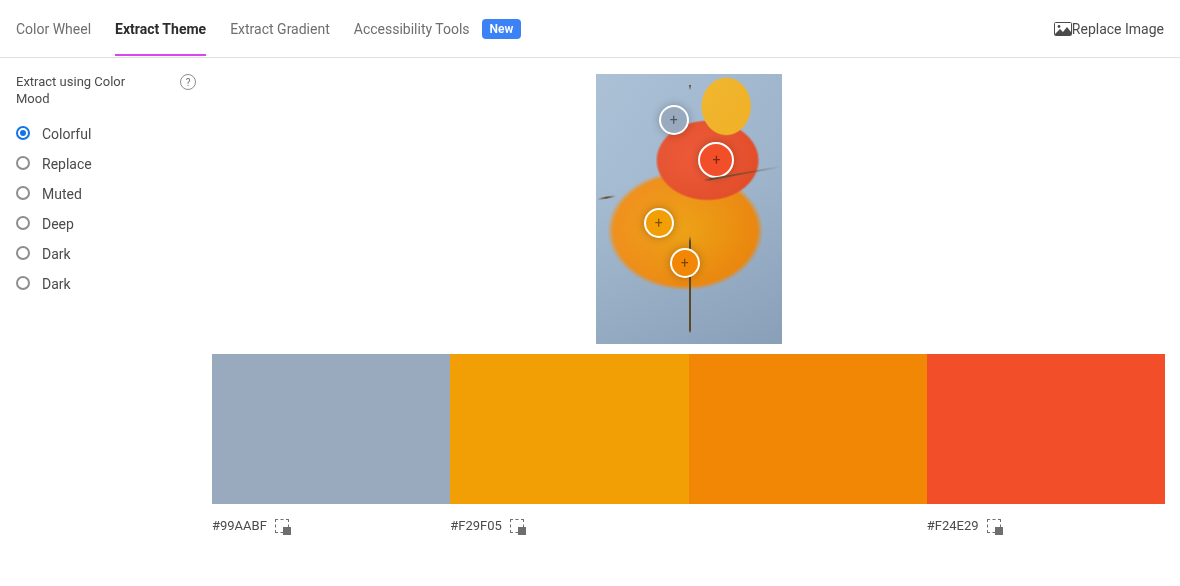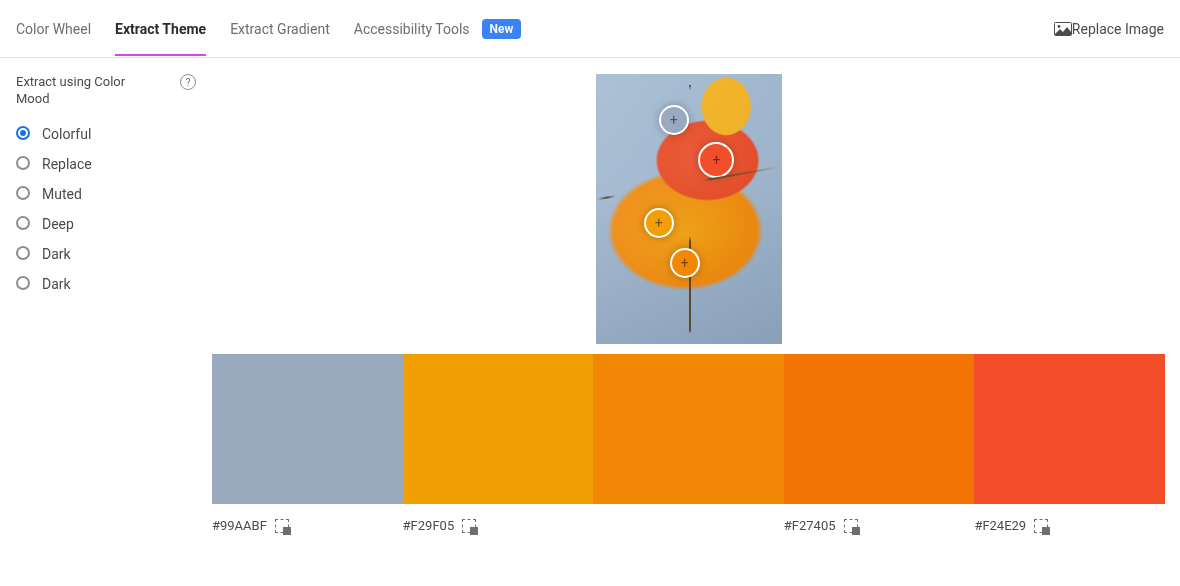--- a/index.html
+++ b/index.html
@@ -290,27 +290,20 @@
           <div class="swatch" style="background: rgb(242, 159, 5);"></div>
           <div class="swatch-label">
             <span>#F29F05</span>
             <span class="orient-icon"></span>
           </div>
         </div>
         <div class="swatch-col">
           <div class="swatch" style="background: rgb(242, 135, 5);"></div>
         </div>
         <div class="swatch-col">
-          <div class="swatch" style="background: rgb(242, 116, 5);"></div>
-          <div class="swatch-label">
-            <span>#F27405</span>
-            <span class="orient-icon"></span>
-          </div>
-        </div>
-        <div class="swatch-col">
           <div class="swatch" style="background: rgb(242, 78, 41);"></div>
           <div class="swatch-label">
             <span>#F24E29</span>
             <span class="orient-icon"></span>
           </div>
         </div>
       </div>
 
   </div>
 

